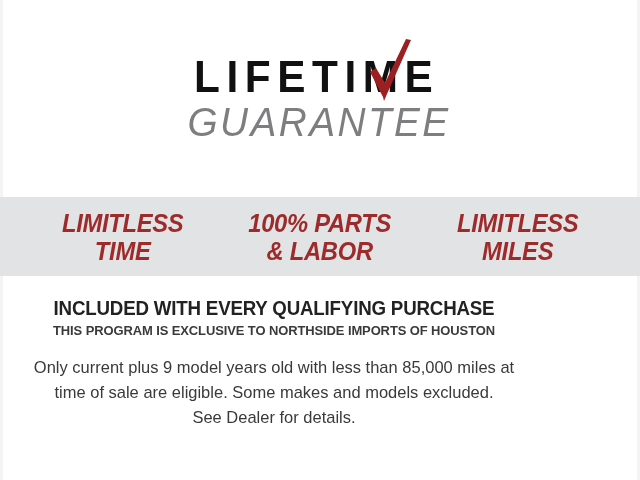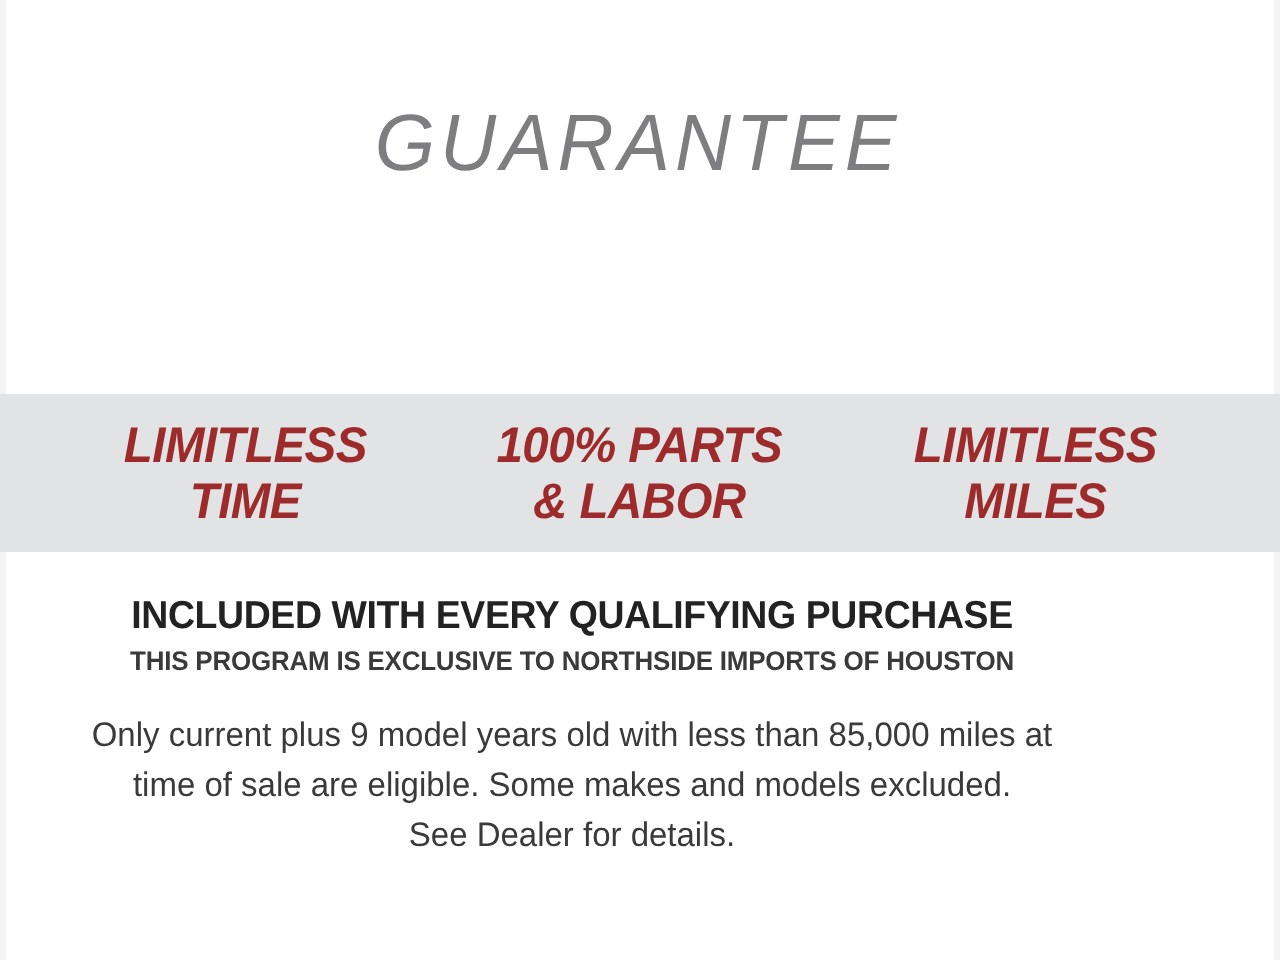--- a/index.html
+++ b/index.html
@@ -117,21 +117,20 @@
   }
 
   
   #info-block {
     position: absolute;
     left: 0;
     top: 296px;
     width: 548px;
     text-align: center;
     color: #2b2b2b;
-    margin-left: 12px;
   }
 
   #headline {
     font-family: "Liberation Sans", sans-serif;
     font-weight: 700;
     font-size: 19.5px;
     line-height: 24px;
     letter-spacing: -0.2px;
     color: #222222;
     transform: scaleX(0.96);
@@ -165,20 +164,27 @@
 </head>
 <body>
 
 <div id="poster">
 
   <div class="edge-strip left"></div>
   <div class="edge-strip right"></div>
 
   <div id="logo-block">
 
+    <div id="logo-lifetime-wrap">
+      <div id="logo-lifetime">LIFETIME</div>
+
+      <svg id="logo-checkmark" viewBox="0 0 46 62">
+        <path d="M3 33 L16 58 L17 62 L20 55 L44 1 L39 0 L18 44 L9 29 Z" fill="#9c1f22"></path>
+      </svg>
+    </div>
 
     <div id="logo-guarantee">GUARANTEE</div>
   </div>
 
   <div id="benefit-band">
 
     <div class="benefit-col">
       <span class="line1">LIMITLESS</span>
       <span class="line2">TIME</span>
     </div>

